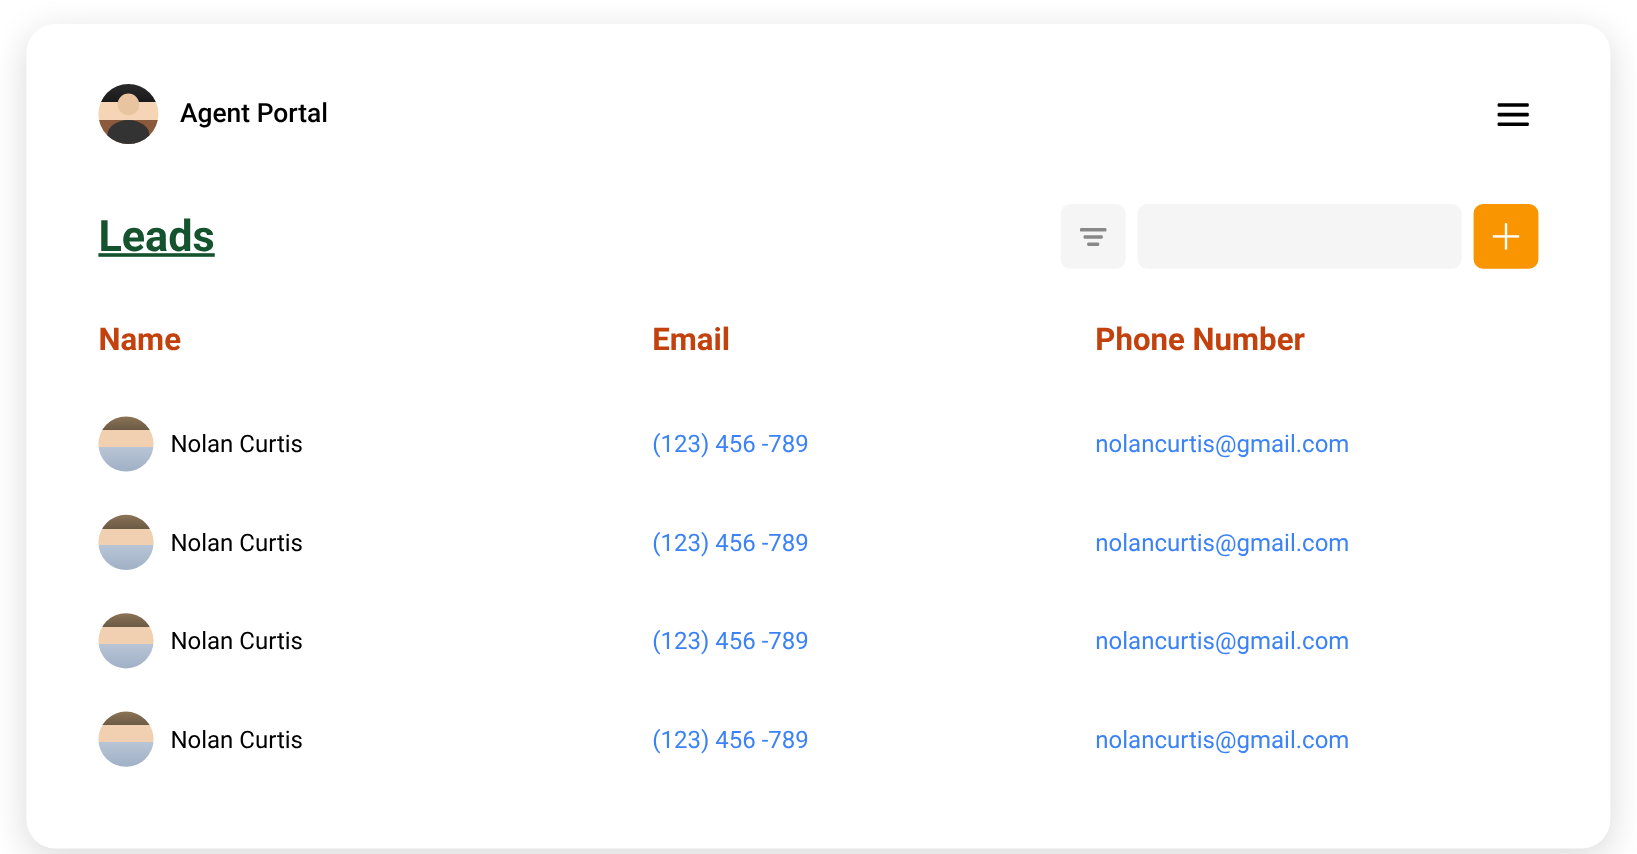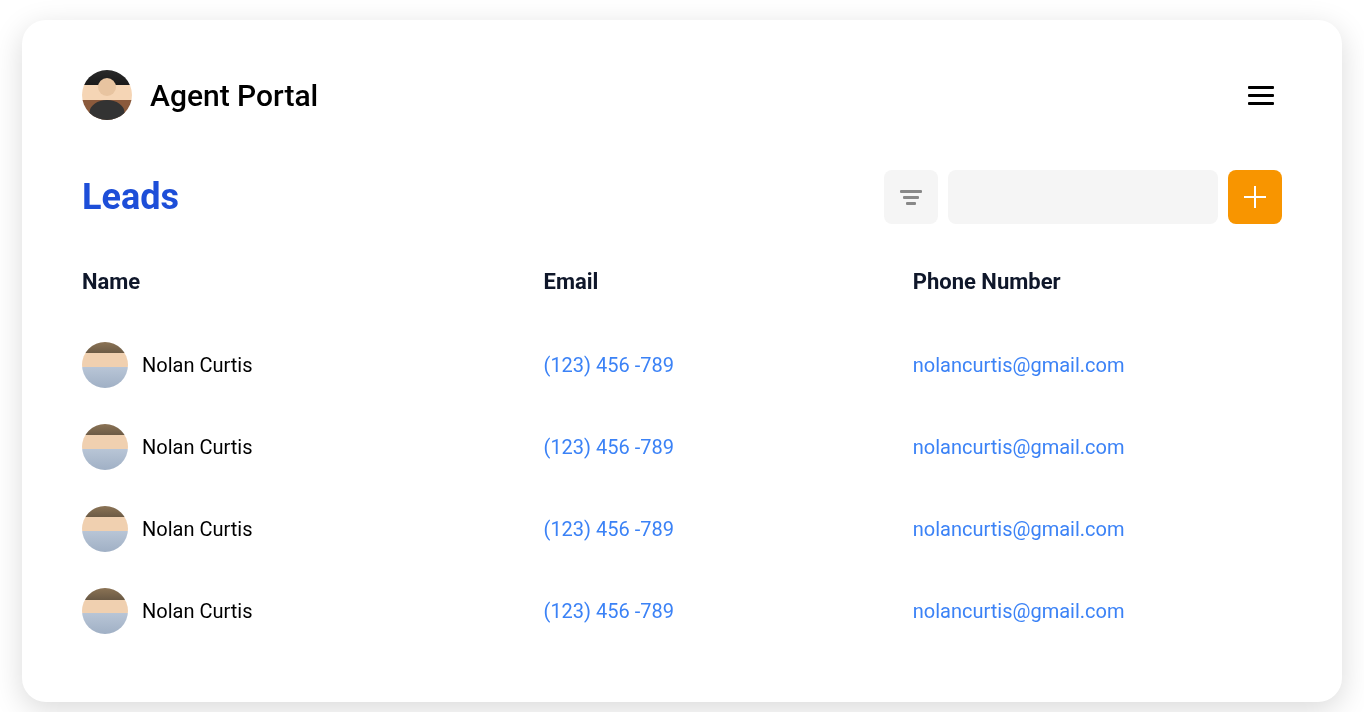--- a/index.html
+++ b/index.html
@@ -58,21 +58,21 @@
       transform: translateX(-50%);
       width: 35px;
       height: 25px;
       border-radius: 50% 50% 0 0;
       background: #333;
     }
     .agent-avatar {
       background: linear-gradient(180deg, #2a2a2a 0%, #1a1a1a 30%, #f5d5b5 30%, #f5d5b5 60%, #8b5a3c 60%);
     }
     .header-title {
-      font-size: 30px;
+      font-size: 22px;
       font-weight: 500;
       color: #000;
     }
     .menu-btn {
       background: none;
       border: none;
       cursor: pointer;
       padding: 8px;
       display: flex;
       flex-direction: column;
@@ -87,21 +87,22 @@
     }
     .toolbar {
       display: flex;
       align-items: center;
       justify-content: space-between;
       margin-bottom: 45px;
     }
     .page-title {
       font-size: 36px;
       font-weight: 700;
-      color: #1d4ed8;
+      color: #14532d;
+      text-decoration: underline;
     }
     .toolbar-actions {
       display: flex;
       align-items: center;
       gap: 10px;
     }
     .filter-btn {
       width: 54px;
       height: 54px;
       background: #f5f5f5;
@@ -161,23 +162,23 @@
     }
     .table {
       width: 100%;
     }
     .table-header {
       display: grid;
       grid-template-columns: 1fr 0.8fr 0.8fr;
       padding-bottom: 30px;
     }
     .table-header div {
-      font-size: 22px;
+      font-size: 26px;
       font-weight: 700;
-      color: #0f172a;
+      color: #c2410c;
     }
     .table-row {
       display: grid;
       grid-template-columns: 1fr 0.8fr 0.8fr;
       align-items: center;
       padding: 18px 0;
     }
     .name-cell {
       display: flex;
       align-items: center;

